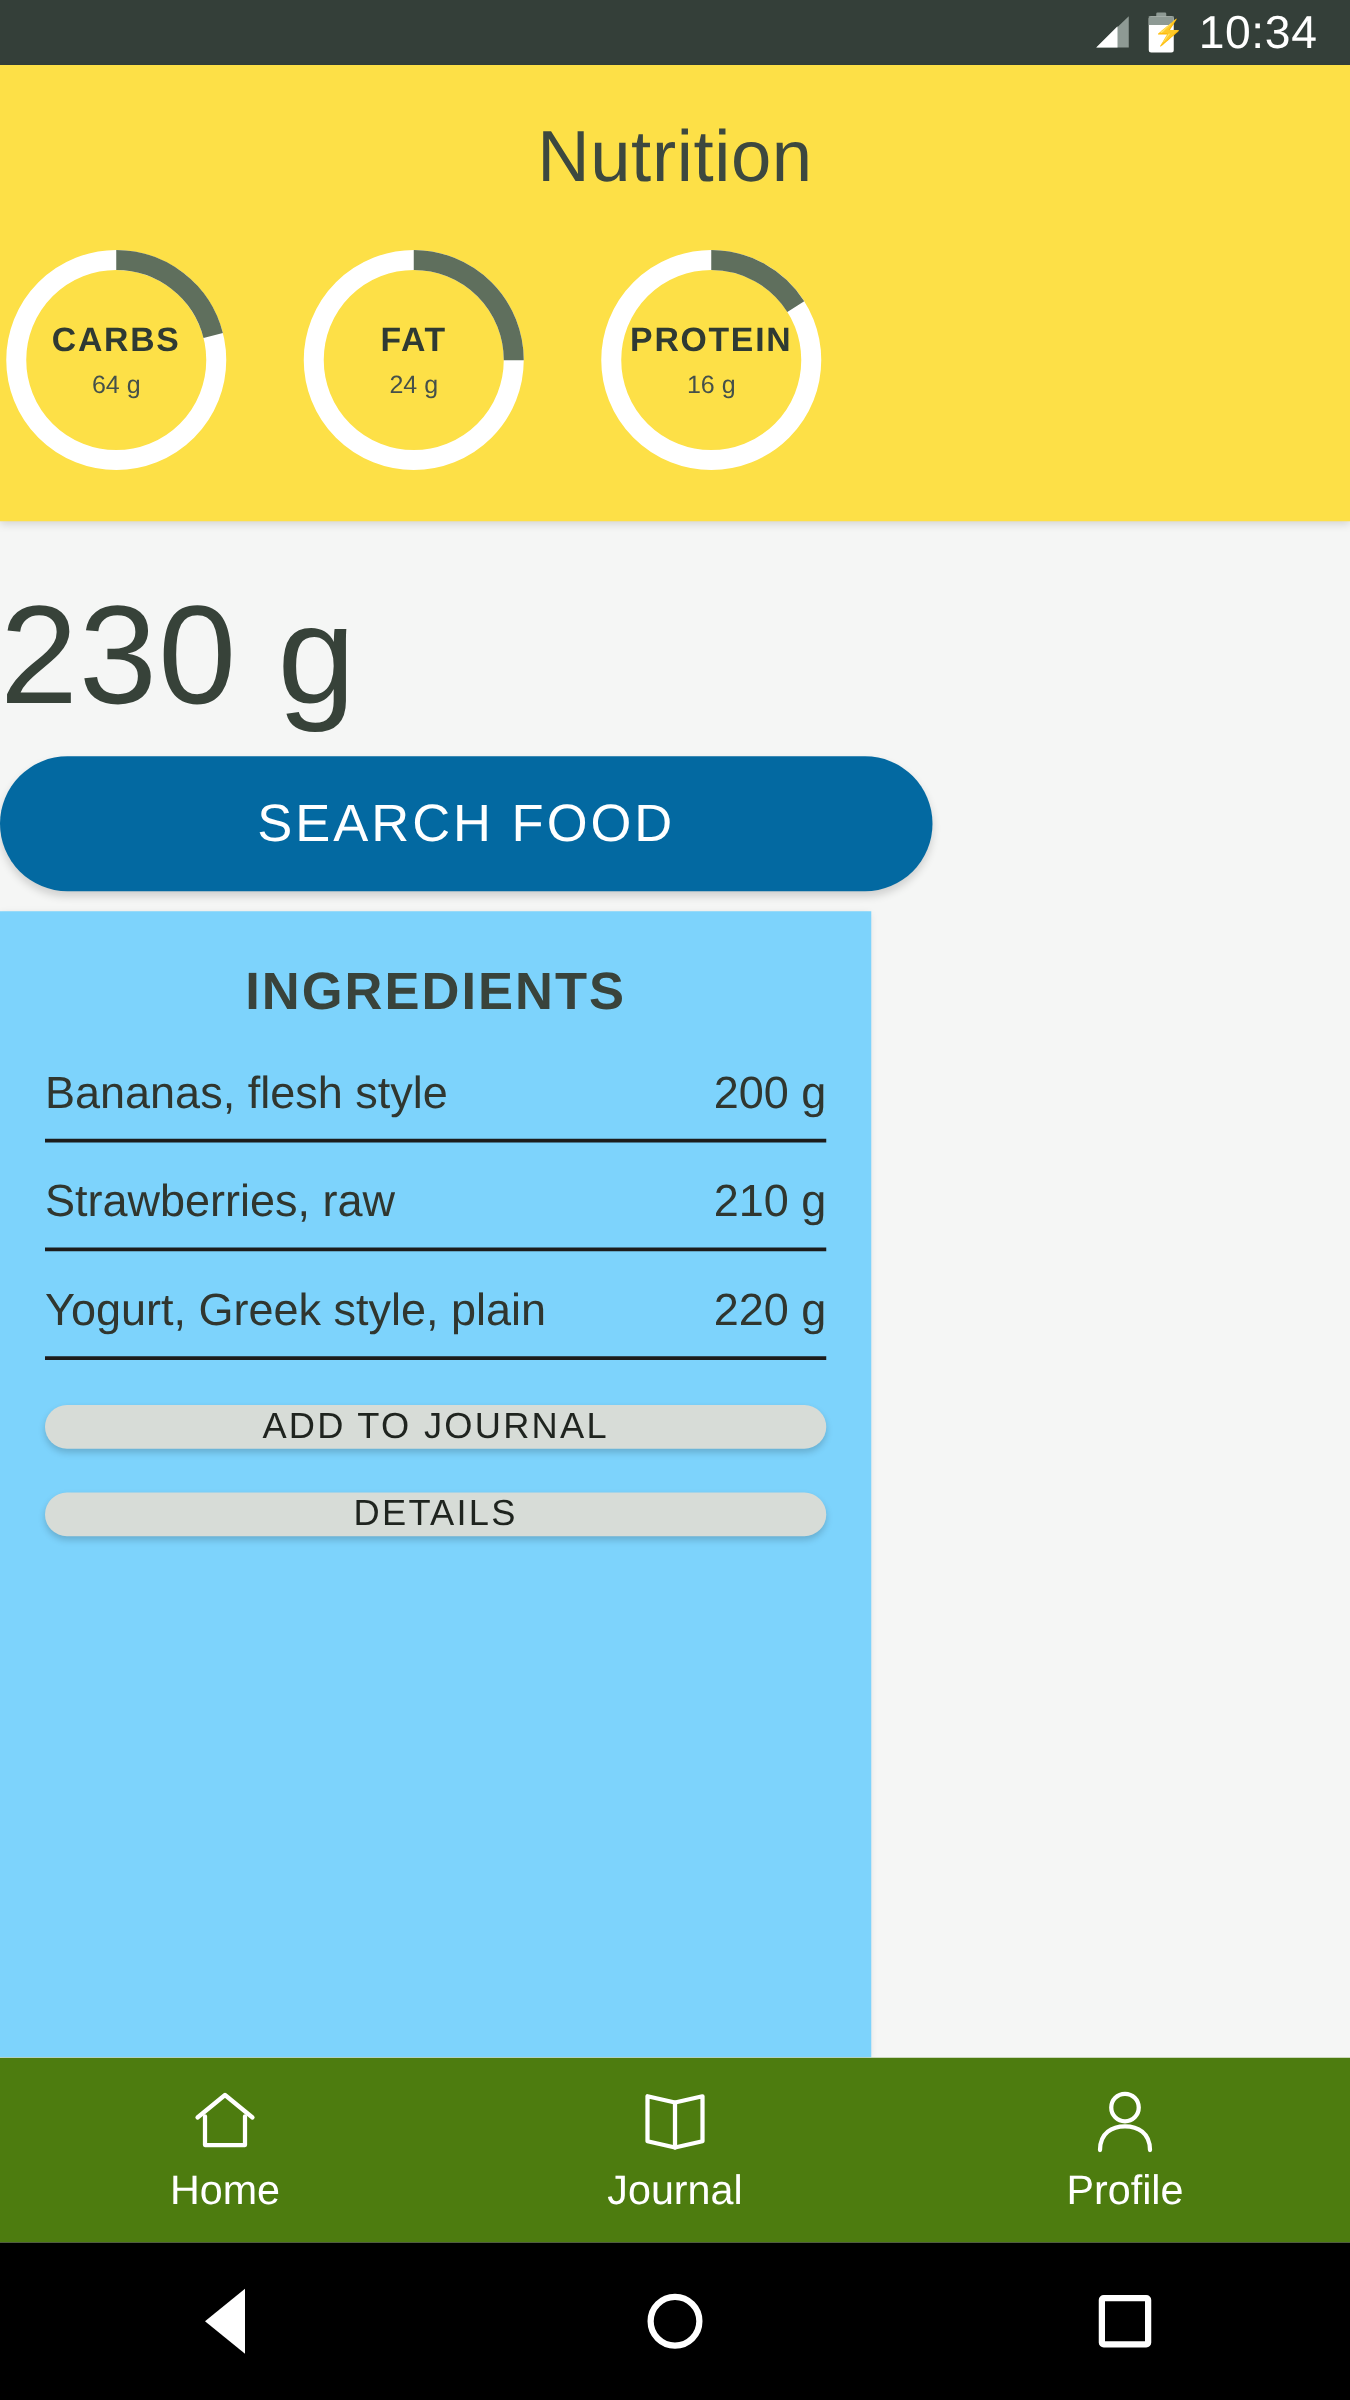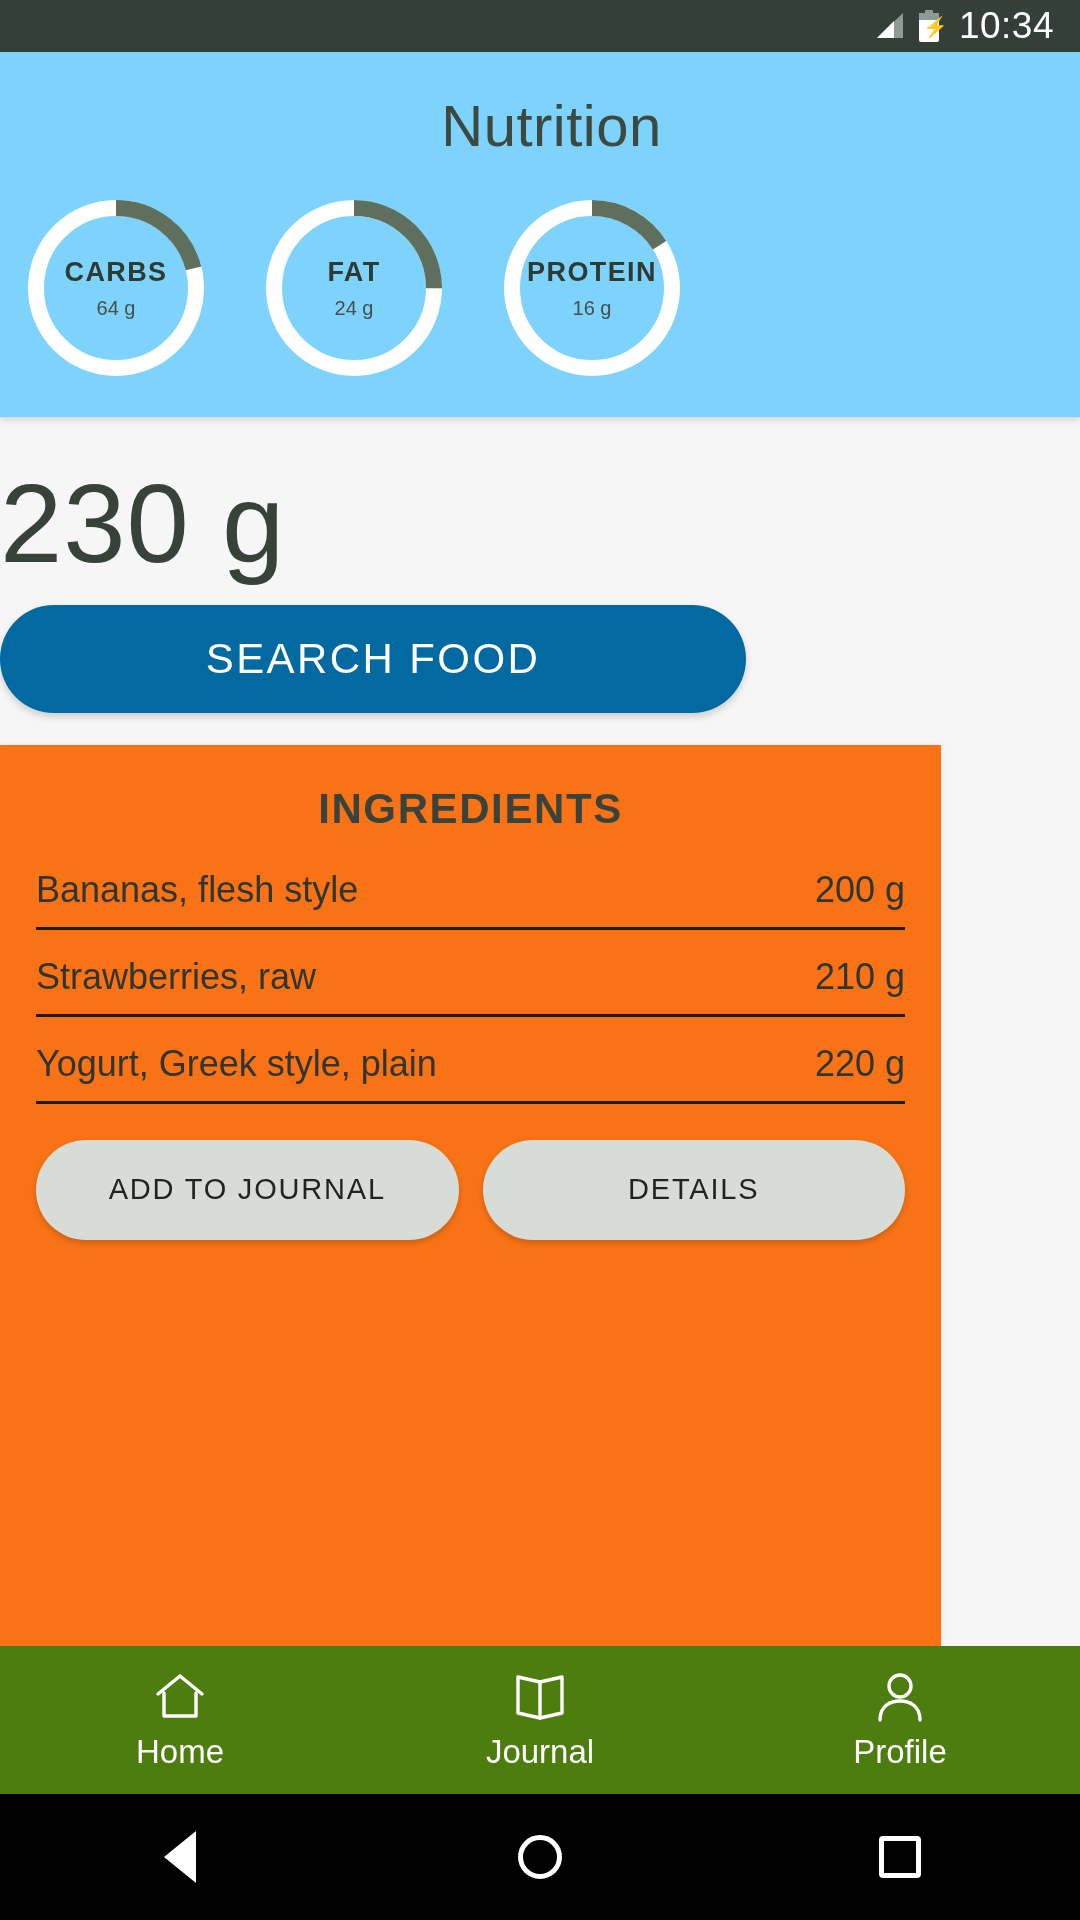--- a/index.html
+++ b/index.html
@@ -95,28 +95,27 @@
   .status-time {
     color: #ffffff;
     font-size: 37px;
     font-weight: 400;
     letter-spacing: 0.5px;
     margin-left: 6px;
   }
 
   
   .nutrition-panel {
-    background: #7dd3fc;
+    background: #fde047;
     flex: 0 0 auto;
     padding-top: 40px;
     padding-bottom: 36px;
     box-shadow: 0 3px 7px rgba(0,0,0,0.14);
     position: relative;
     z-index: 3;
-    padding-left: 23px;
   }
   .nutrition-title {
     text-align: center;
     font-size: 58px;
     font-weight: 300;
     color: #3d483f;
     letter-spacing: 0.5px;
     margin-bottom: 36px;
   }
   .macro-row {
@@ -189,23 +188,23 @@
     margin-top: 22px;
     box-shadow: 0 4px 7px rgba(0,0,0,0.16);
     cursor: pointer;
     display: flex;
     align-items: center;
     justify-content: center;
   }
 
   
   .ingredients-card {
-    width: 941px;
-    background: #f97316;
-    margin-top: 32px;
+    width: 697px;
+    background: #7dd3fc;
+    margin-top: 16px;
     padding: 40px 36px 0 36px;
     box-sizing: border-box;
     box-shadow: 0 1px 6px rgba(0,0,0,0.10);
     flex: 1 1 auto;
   }
   .ingredients-title {
     text-align: center;
     font-size: 42px;
     font-weight: 700;
     color: #39433b;
@@ -227,22 +226,23 @@
   }
   .ingredient-amount {
     font-size: 36px;
     font-weight: 400;
     color: #30362f;
     white-space: nowrap;
   }
   .card-actions {
     display: flex;
     justify-content: space-between;
-    gap: 24px;
+    gap: 35px;
     margin-top: 36px;
+    flex-direction: column;
   }
   .card-action-button {
     flex: 1 1 0;
     height: 100px;
     background: #d7dcd7;
     border: none;
     border-radius: 52px;
     font-family: "Liberation Sans", sans-serif;
     font-size: 29px;
     font-weight: 400;

